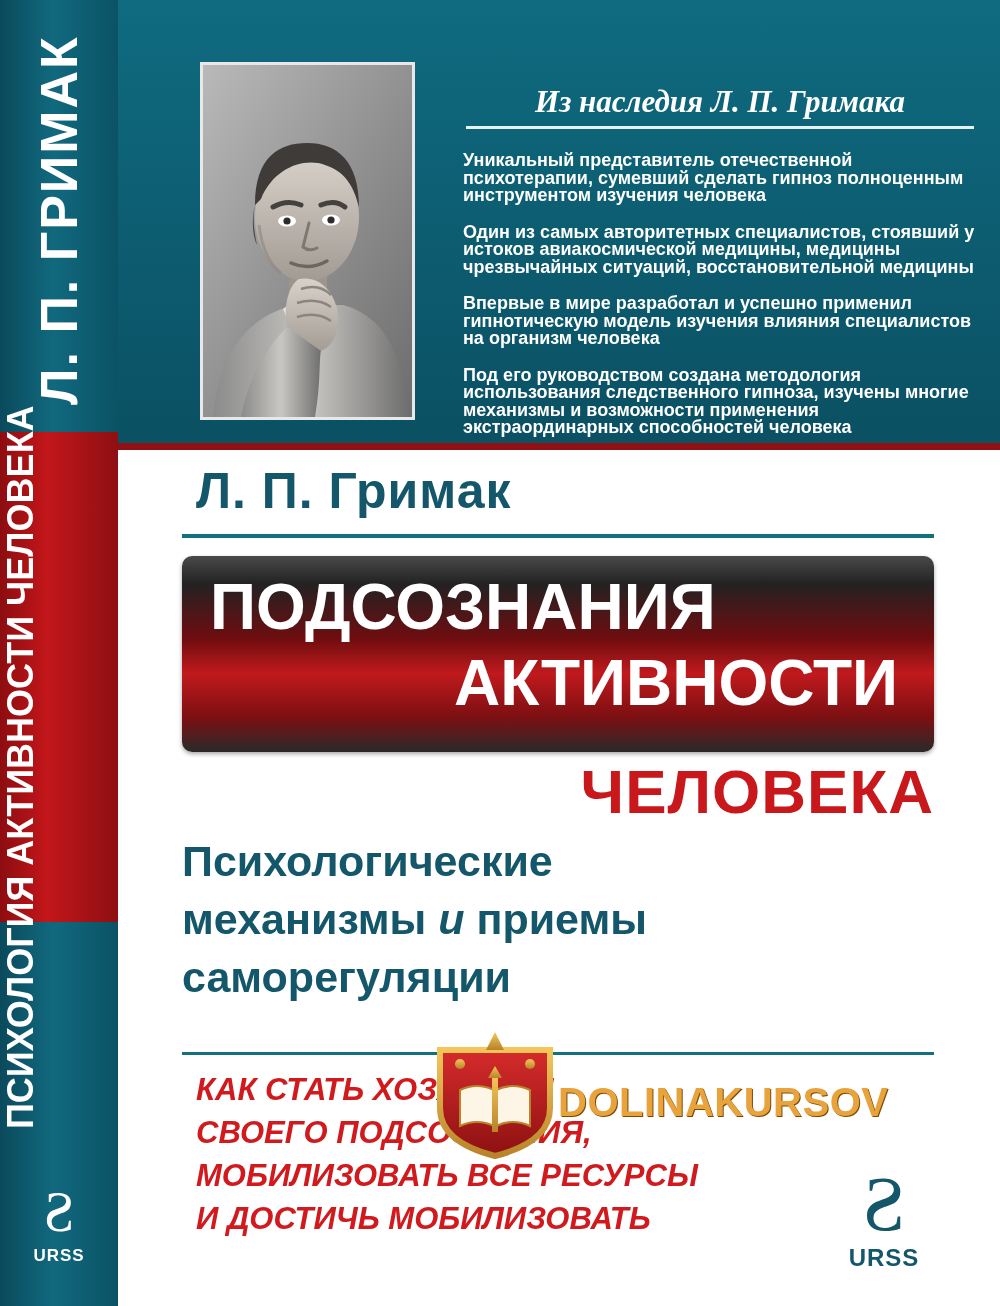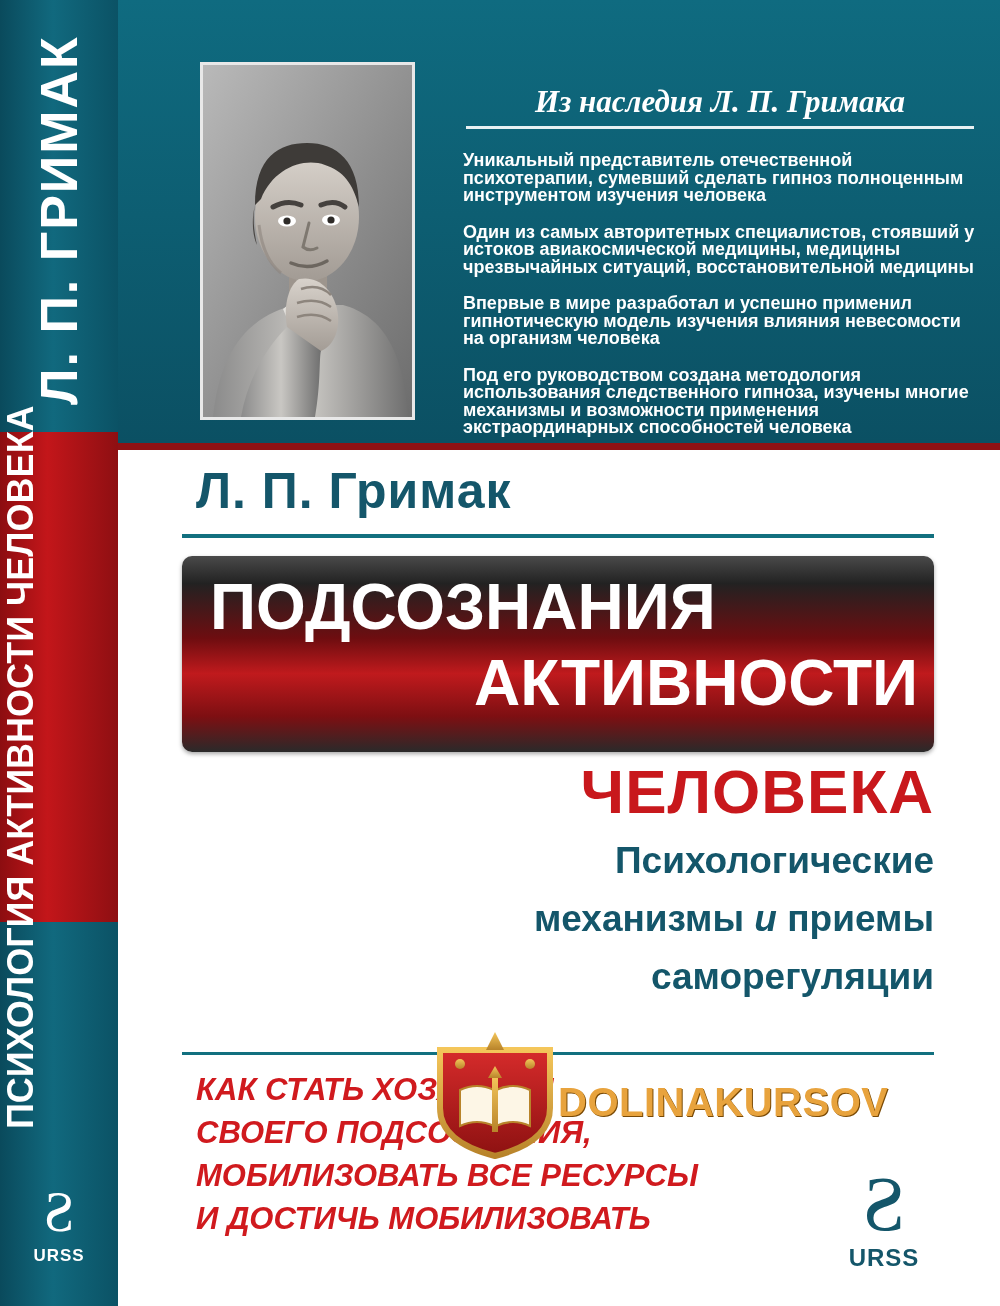--- a/index.html
+++ b/index.html
@@ -101,30 +101,30 @@
     border-radius:10px;
     background:#2a2a2a;
     background:linear-gradient(180deg,#4a4a4a 0%,#222 14%,#6e0d10 42%,#c01a1d 60%,#7d0f12 82%,#2a2a2a 100%);
     box-shadow:0 2px 4px rgba(0,0,0,.35);
     overflow:hidden;
   }
   .title-line1{
     position:absolute;left:28px;top:14px;color:#ffffff;font-weight:bold;font-size:64px;letter-spacing:0px;
   }
   .title-line2{
-    position:absolute;right:16px;top:90px;color:#ffffff;font-weight:bold;font-size:64px;letter-spacing:0px;
+    position:absolute;right:36px;top:90px;color:#ffffff;font-weight:bold;font-size:64px;letter-spacing:0px;
   }
   .title-line3{
     position:absolute;left:182px;top:756px;width:752px;text-align:right;
     color:#c8181c;font-weight:bold;font-size:62px;letter-spacing:1px;
   }
 
   .subtitle{
-    position:absolute;left:182px;top:832px;width:752px;text-align:right;
-    color:#14566a;font-weight:bold;font-size:37px;line-height:58px;
+    position:absolute;left:182px;top:832px;width:752px;text-align:left;
+    color:#14566a;font-weight:bold;font-size:43px;line-height:58px;
   }
   .subtitle .it{font-style:italic;font-weight:bold;}
 
   .sub-rule{
     position:absolute;left:182px;top:1052px;width:752px;height:3px;background:#12707f;
   }
 
   .tagline{
     position:absolute;left:196px;top:1068px;width:700px;
     color:#d01a1e;font-weight:bold;font-style:italic;font-size:31px;line-height:43px;
@@ -221,21 +221,21 @@
       <path d="M84 262 C60 286 44 318 38 352 L112 352 C118 318 116 292 118 286 Z" fill="url(#coat)"></path>
     </svg>
   </div>
 
   <div class="series-title">Из наследия Л. П. Гримака</div>
   <div class="series-rule"></div>
 
   <div class="bullets">
     <p>Уникальный представитель отечественной психотерапии, сумевший сделать гипноз полноценным инструментом изучения человека</p>
     <p>Один из самых авторитетных специалистов, стоявший у истоков авиакосмической медицины, медицины чрезвычайных ситуаций, восстановительной медицины</p>
-    <p>Впервые в мире разработал и успешно применил гипнотическую модель изучения влияния невесомости на организм человека</p>
+    <p>Впервые в мире разработал и успешно применил гипнотическую модель изучения влияния специалистов на организм человека</p>
     <p>Под его руководством создана методология использования следственного гипноза, изучены многие механизмы и возможности применения экстраординарных способностей человека</p>
   </div>
 
   <div class="author-name">Л. П. Гримак</div>
   <div class="author-rule"></div>
 
   <div class="title-box">
     <div class="title-line1">ПОДСОЗНАНИЯ</div>
     <div class="title-line2">АКТИВНОСТИ</div>
   </div>

